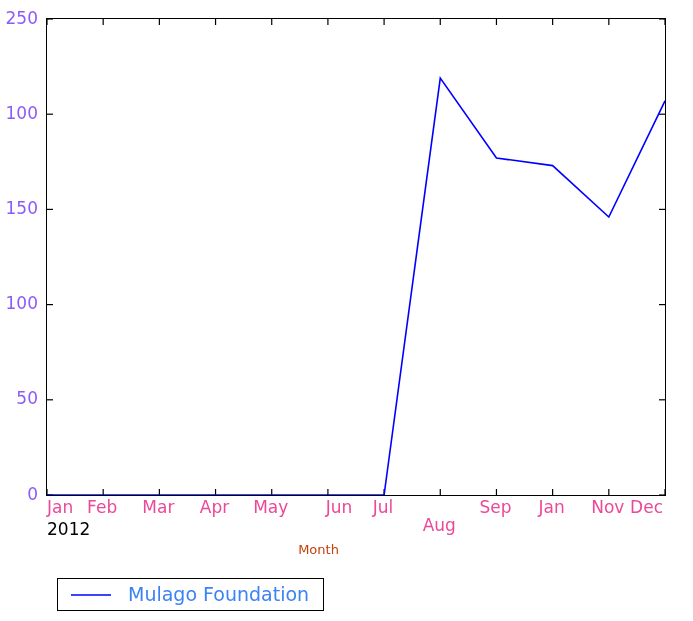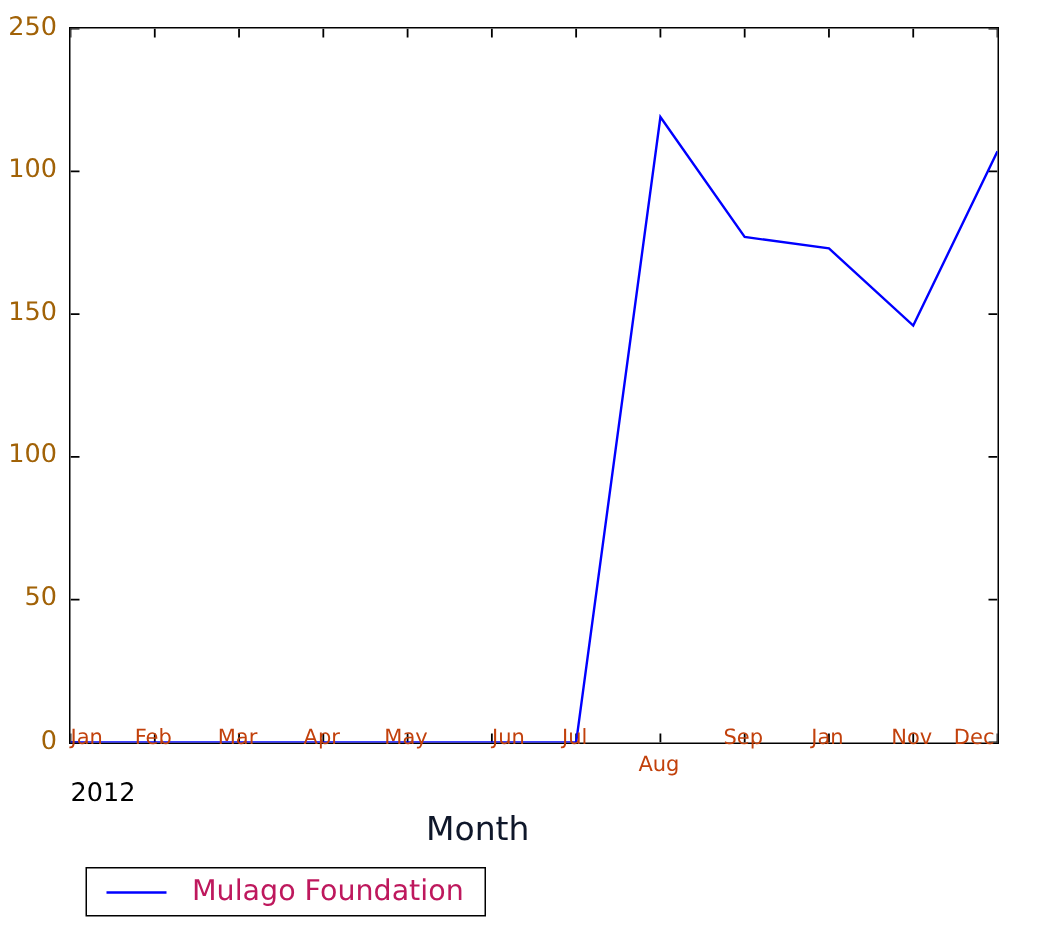--- a/index.html
+++ b/index.html
@@ -40,21 +40,21 @@
     height: 476px;
     display: block;
   }
 
   
   .ytick-label {
     position: absolute;
     right: 0;
     text-align: right;
     font-size: 17px;
-    color: #a16207;
+    color: #8b5cf6;
     line-height: 1;
     white-space: nowrap;
   }
   #y-tick-labels {
     position: absolute;
     left: 0;
     top: 0;
     width: 38px;
     height: 621px;
   }
@@ -62,44 +62,44 @@
   
   #x-tick-labels {
     position: absolute;
     left: 0;
     top: 0;
     width: 693px;
     height: 621px;
   }
   .xtick-label {
     position: absolute;
-    top: 485px;
-    font-size: 14px;
-    color: #c2410c;
+    top: 499px;
+    font-size: 17px;
+    color: #ec4899;
     line-height: 1;
     white-space: nowrap;
   }
   .xtick-sublabel {
     position: absolute;
     top: 521px;
     font-size: 17px;
     color: #000000;
     line-height: 1;
     white-space: nowrap;
   }
 
   
   #xaxis-title {
     position: absolute;
     left: 0;
     top: 543px;
     width: 637px;
     text-align: center;
-    font-size: 22px;
-    color: #0f172a;
+    font-size: 13px;
+    color: #c2410c;
     line-height: 1;
   }
 
   
   #legend {
     position: absolute;
     left: 57px;
     top: 578px;
     height: 33px;
     box-sizing: border-box;
@@ -114,21 +114,21 @@
     align-items: center;
   }
   .legend-swatch {
     display: block;
     width: 42px;
     height: 14px;
     flex: none;
   }
   .legend-text {
     font-size: 19px;
-    color: #be185d;
+    color: #3b82f6;
     margin-left: 16px;
     white-space: nowrap;
     line-height: 1;
   }
 </style>
 </head>
 <body>
 
 <div id="figure">
 

